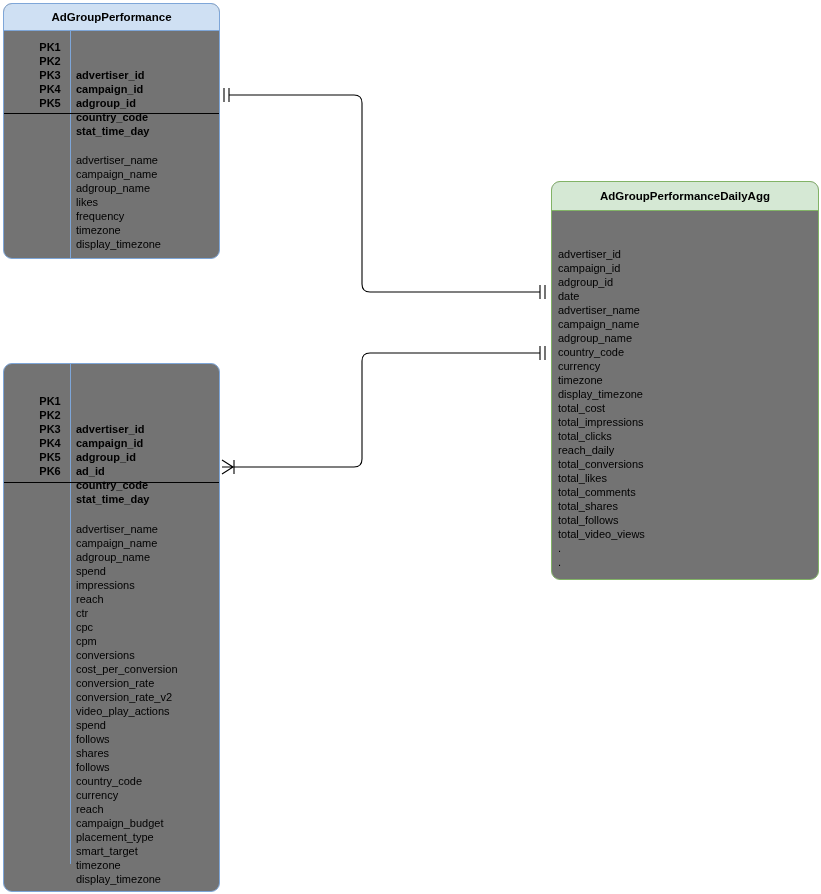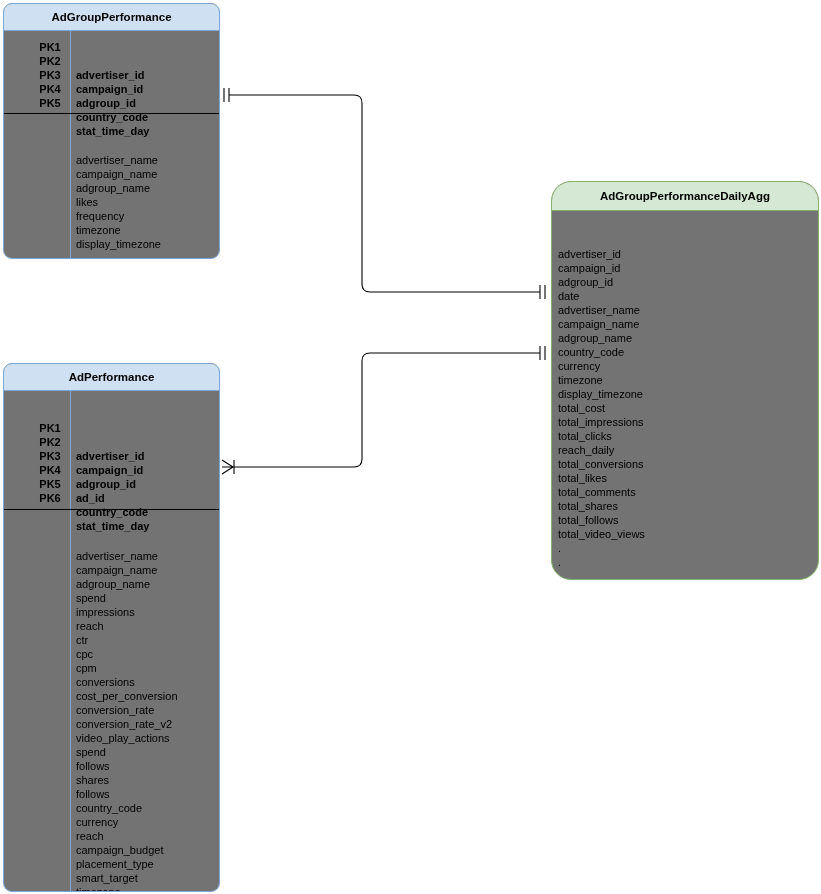--- a/index.html
+++ b/index.html
@@ -174,21 +174,20 @@
         <div class="row">frequency</div>
         <div class="row">timezone</div>
         <div class="row">display_timezone</div>
         <div class="row dot">.</div>
         <div class="row dot">.</div>
       </div>
     </div>
   </div>
 
   <div class="entity blue" id="ent-adperf" style="left:3px; top:363px; width:217px; height:529px;">
-    <div class="ent-header">AdPerformance</div>
     <div class="ent-body">
       <div class="pk-divider" style="left:66px;"></div>
       <div class="key-rule" style="top:118px;"></div>
       <div class="col-pk" style="top:30px;">
         <div class="row bold">PK1</div>
         <div class="row bold">PK2</div>
         <div class="row bold">PK3</div>
         <div class="row bold">PK4</div>
         <div class="row bold">PK5</div>
         <div class="row bold">PK6</div>
@@ -227,21 +226,21 @@
         <div class="row">placement_type</div>
         <div class="row">smart_target</div>
         <div class="row">timezone</div>
         <div class="row">display_timezone</div>
         <div class="row dot">.</div>
 
       </div>
     </div>
   </div>
 
-  <div class="entity green" id="ent-dailyagg" style="left:551px; top:181px; width:268px; height:399px;border-radius:20px;">
+  <div class="entity green" id="ent-dailyagg" style="left:551px; top:181px; width:268px; height:399px;">
     <div class="ent-header">AdGroupPerformanceDailyAgg</div>
     <div class="ent-body">
       <div class="col-fields" style="left:6px; top:8px;">
         <div class="row">advertiser_id</div>
         <div class="row">campaign_id</div>
         <div class="row">adgroup_id</div>
         <div class="row">date</div>
         <div class="row">advertiser_name</div>
         <div class="row">campaign_name</div>
         <div class="row">adgroup_name</div>

